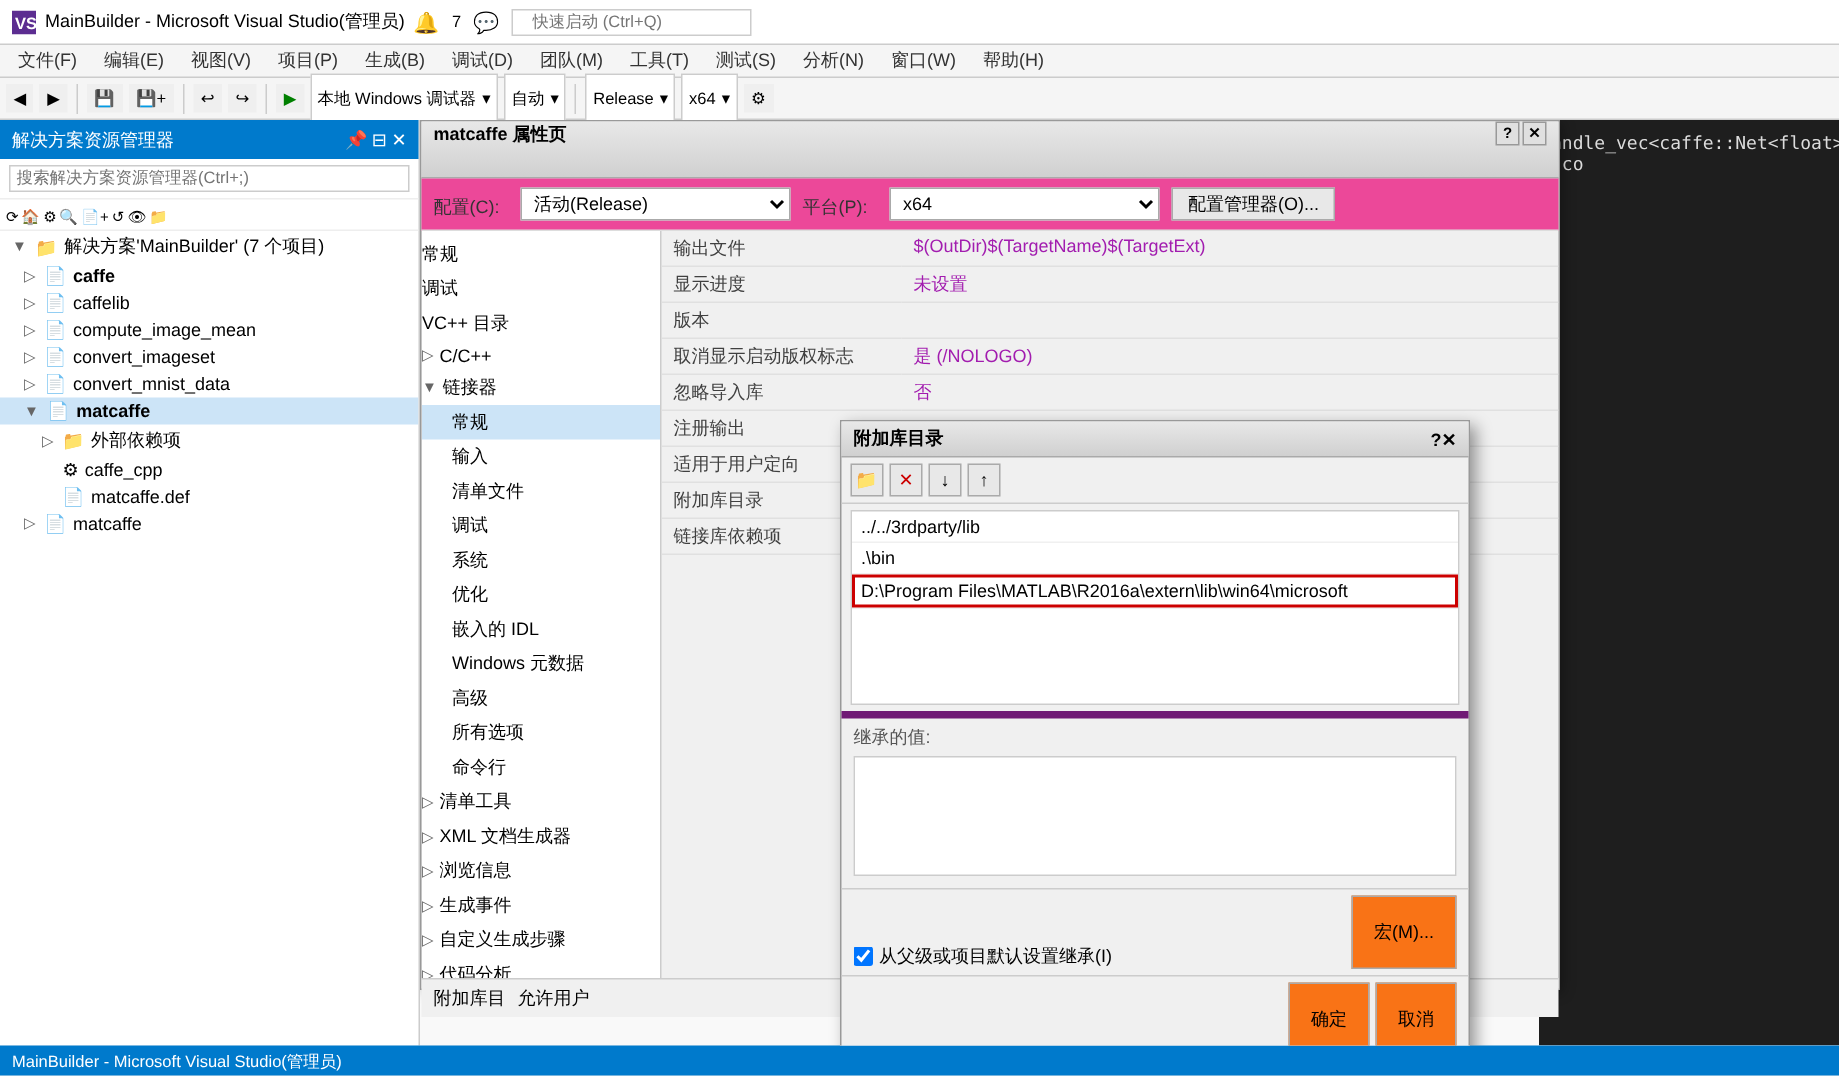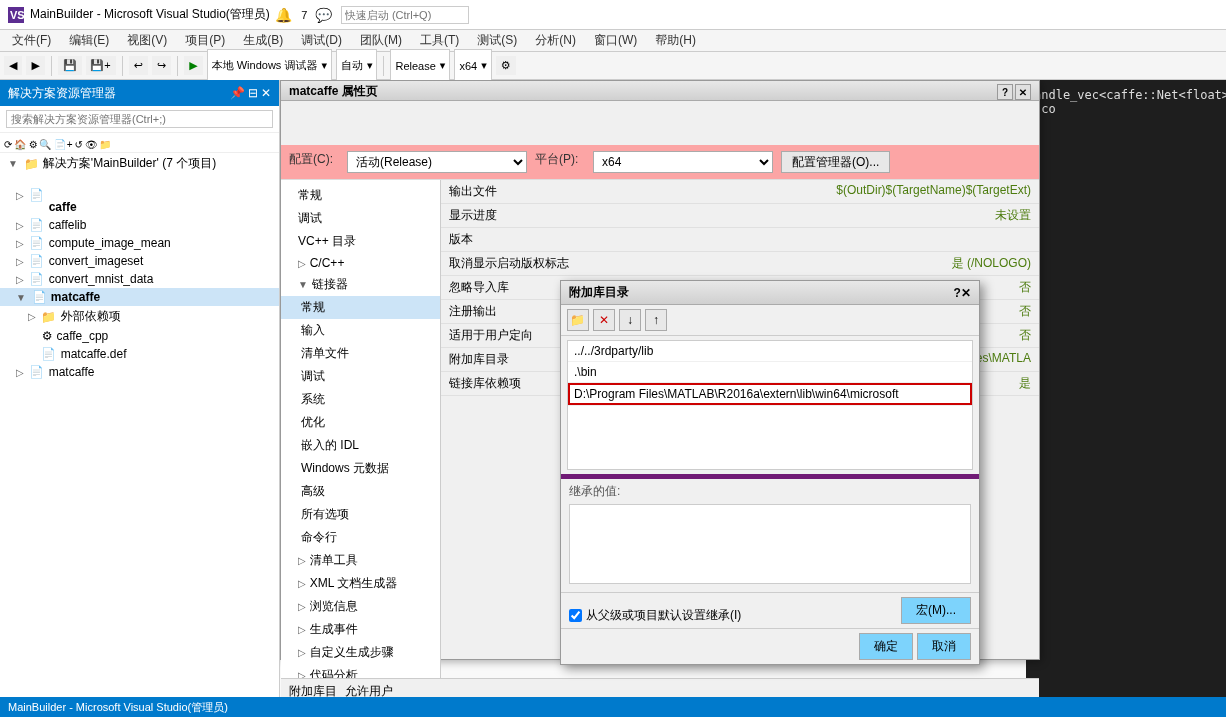--- a/index.html
+++ b/index.html
@@ -9,21 +9,21 @@
     .title-bar {
       background: #fff;
       height: 30px;
       display: flex;
       align-items: center;
       padding: 0 8px;
       border-bottom: 1px solid #ccc;
       gap: 6px;
     }
     .title-bar-right { display: flex; align-items: center; gap: 8px; }
-    .title-bar-search { border: 1px solid #ccc; padding: 2px 3px; font-size: 11px; width: 128px; }
+    .title-bar-search { border: 1px solid #ccc; padding: 2px 13px; font-size: 11px; width: 160px; }
 
     
     .menu-bar {
       background: #f5f5f5;
       height: 22px;
       display: flex;
       align-items: center;
       padding: 0 4px;
       border-bottom: 1px solid #ccc;
       gap: 2px;
@@ -111,40 +111,39 @@
       position: absolute;
       top: 0; left: 0;
       width: 760px;
       height: 580px;
       background: #f0f0f0;
       border: 1px solid #999;
       box-shadow: 2px 2px 8px rgba(0,0,0,0.3);
     }
     .prop-dialog-title {
       background: linear-gradient(to bottom, #e8e8e8, #d0d0d0);
-      height: 20px;
-      display: flex;
-      align-items: flex-end;
+      height: 38px;
+      display: flex;
+      align-items: flex-start;
       padding: 0 8px;
       border-bottom: 1px solid #aaa;
       font-size: 12px;
       font-weight: bold;
     }
     .prop-dialog-title .title-text { flex: 1; }
     .prop-dialog-title .win-btn { width: 16px; height: 16px; border: 1px solid #999; background: #e0e0e0; display: flex; align-items: center; justify-content: center; cursor: pointer; font-size: 10px; margin-left: 2px; }
 
     
     .config-row {
       display: flex;
-      align-items: flex-start;
+      align-items: flex-end;
       padding: 6px 8px;
       gap: 8px;
-      background: #fca5a5;
+      background: #ec4899;
       border-bottom: 1px solid #ddd;
-      margin-top: 44px;
     }
     .config-label { font-size: 12px; color: #333; min-width: 50px; }
     .config-select {
       border: 1px solid #aaa;
       background: #fff;
       padding: 2px 4px;
       font-size: 12px;
       height: 22px;
       min-width: 180px;
       cursor: pointer;
@@ -170,37 +169,37 @@
       overflow: auto;
       padding: 4px 0;
     }
     .prop-right-table {
       flex: 1;
       overflow: auto;
     }
 
     
     .ptree-item {
-      padding: 3px 17px;
+      padding: 3px 0;
       cursor: pointer;
       font-size: 12px;
       display: flex;
       align-items: center;
       gap: 4px;
     }
     .ptree-item.selected { background: #cce4f7; }
     .ptree-item .expand { color: #666; font-size: 10px; }
     .ptree-indent-1 { padding-left: 20px; }
 
     
     .prop-table { width: 100%; border-collapse: collapse; }
     .prop-table tr { border-bottom: 1px solid #e0e0e0; }
     .prop-table td { padding: 3px 8px; font-size: 12px; vertical-align: top; }
-    .prop-table td:first-child { color: #000000; width: 160px; white-space: nowrap; }
-    .prop-table td:last-child { color: #4d7c0f; text-align: right; }
+    .prop-table td:first-child { color: #404040; width: 160px; white-space: nowrap; }
+    .prop-table td:last-child { color: #a21caf; }
 
     
     .status-bar {
       background: #007acc;
       color: #fff;
       height: 20px;
       display: flex;
       align-items: center;
       padding: 0 8px;
       font-size: 11px;
@@ -284,23 +283,23 @@
     }
     .sub-dialog-footer {
       display: flex;
       align-items: flex-end;
       padding: 4px 8px;
       gap: 4px;
       border-top: 1px solid #ccc;
     }
     .checkbox-row { display: flex; align-items: center; gap: 4px; font-size: 12px; flex: 1; }
     .footer-btn {
-      padding: 4px 14px;
+      padding: 15px 14px;
       border: 1px solid #aaa;
-      background: #7dd3fc;
+      background: #f97316;
       font-size: 12px;
       cursor: pointer;
     }
 
     
     .code-area {
       position: absolute;
       right: 0; top: 0;
       width: 200px;
       height: 100%;
@@ -406,21 +405,21 @@
 
       <div class="tree-item">
         <span class="tree-expand">▼</span>
         <span>📁</span>
         <span>解决方案'MainBuilder' (7 个项目)</span>
       </div>
 
       <div class="tree-item tree-indent-1">
         <span class="tree-expand">▷</span>
         <span>📄</span>
-        <span style="font-weight:bold;margin-top:24px;">caffe</span>
+        <span style="font-weight:bold;">caffe</span>
       </div>
       <div class="tree-item tree-indent-1">
         <span class="tree-expand">▷</span>
         <span>📄</span>
         <span>caffelib</span>
       </div>
       <div class="tree-item tree-indent-1">
         <span class="tree-expand">▷</span>
         <span>📄</span>
         <span>compute_image_mean</span>

